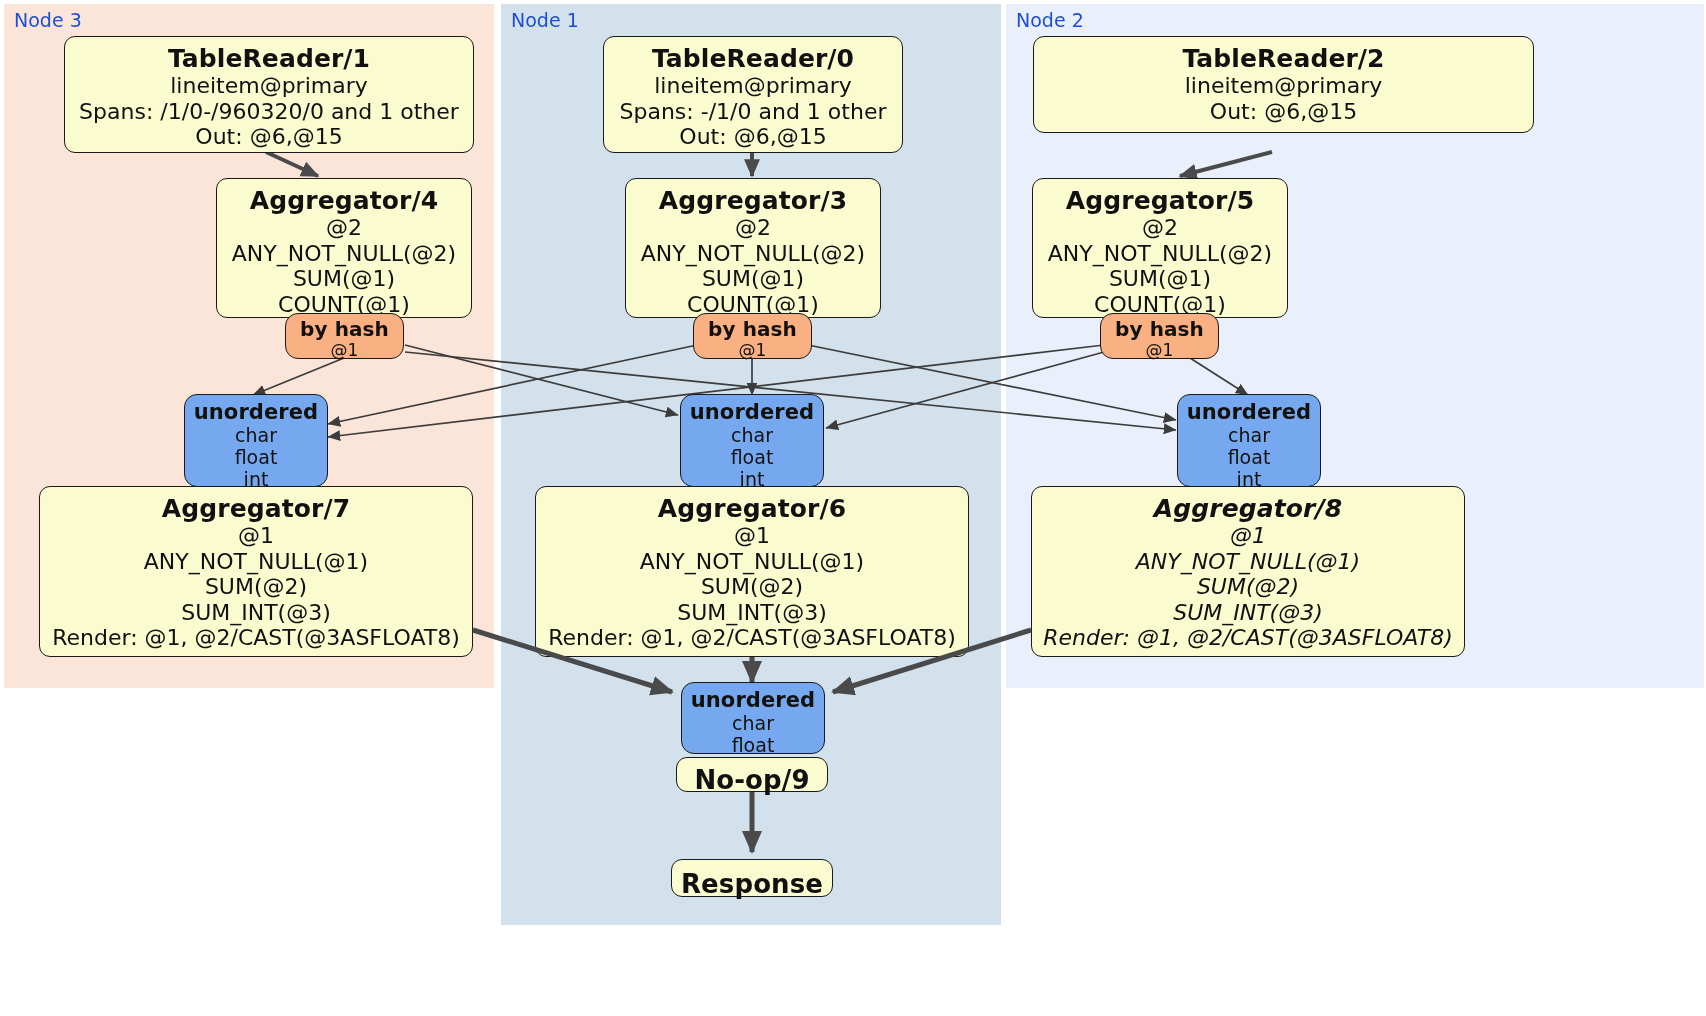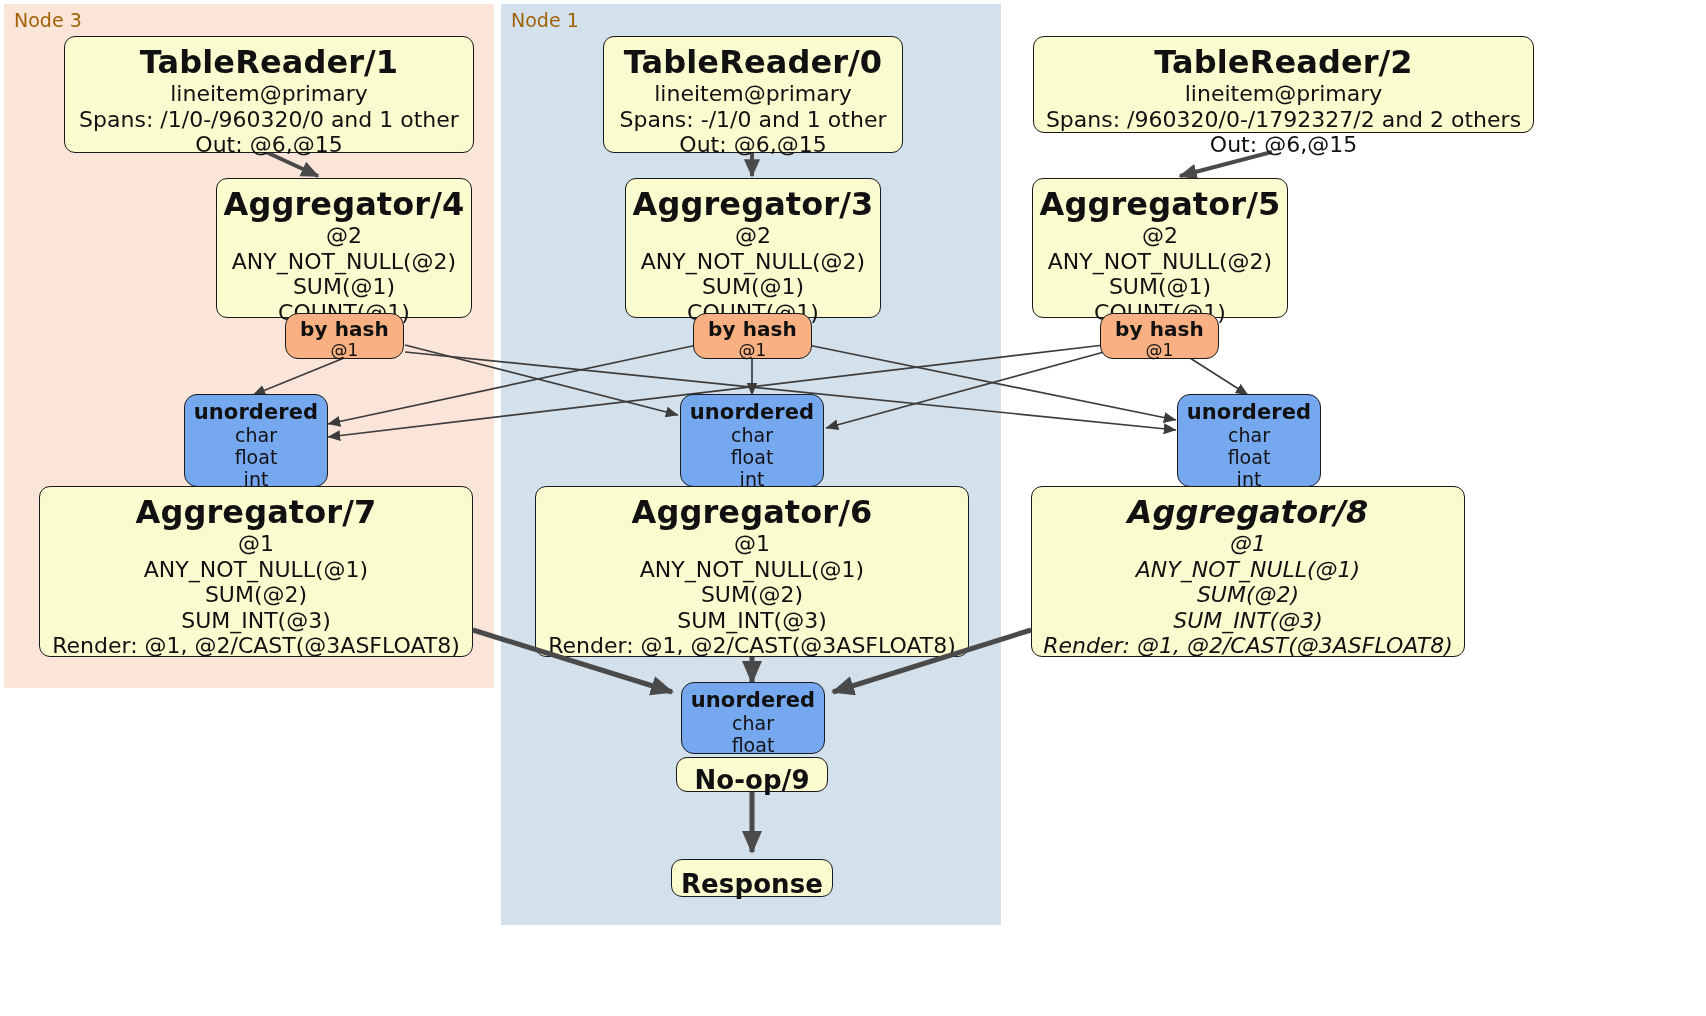--- a/index.html
+++ b/index.html
@@ -8,35 +8,35 @@
     width:1706px;height:1016px;background:#ffffff;
     font-family:"DejaVu Sans","Liberation Sans",sans-serif;
     overflow:hidden;position:relative;
   }
   #stage{position:absolute;left:0;top:0;width:1706px;height:1016px;}
 
   
   .panel{position:absolute;box-sizing:border-box;}
   .panel-label{
     position:absolute;left:10px;top:5px;
-    font-size:19px;color:#a16207;white-space:nowrap;
+    font-size:19px;color:#1d4ed8;white-space:nowrap;
   }
 
   
   .gbox{
     position:absolute;box-sizing:border-box;
     border:1.6px solid #1a1a1a;border-radius:11px;
     background:#fbfbd0;
     display:flex;flex-direction:column;
     align-items:center;justify-content:flex-start;
     padding-top:7px;
     text-align:center;color:#111;
     line-height:1.16;
   }
-  .gbox .ttl{font-weight:bold;font-size:32px;letter-spacing:.1px;}
+  .gbox .ttl{font-weight:bold;font-size:25px;letter-spacing:.1px;}
   .gbox .ln{font-size:22px;}
 
   .router{
     background:#f9b083;border:1.6px solid #1a1a1a;border-radius:13px;
     padding-top:4px;
   }
   .router .ttl{font-size:20px;}
   .router .ln{font-size:17px;}
 
   .recv{
@@ -62,20 +62,23 @@
 <div id="stage">
 
   <div class="panel" style="left:4px;top:4px;width:490px;height:684px;background:#fbe4d8;">
     <span class="panel-label">Node 3</span>
   </div>
 
   <div class="panel" style="left:501px;top:4px;width:500px;height:921px;background:#d3e1ec;">
     <span class="panel-label">Node 1</span>
   </div>
 
+  <div class="panel" style="left:1006px;top:4px;width:698px;height:684px;background:#eaf0fb;">
+    <span class="panel-label">Node 2</span>
+  </div>
 
   <svg class="edges" viewBox="0 0 1706 1016">
     <defs>
       <marker id="ah-thin" markerWidth="9" markerHeight="9" refX="7.2" refY="3.2" orient="auto" markerUnits="strokeWidth">
         <path d="M0,0 L7.5,3.2 L0,6.4 z" fill="#3c3c3c"></path>
       </marker>
       <marker id="ah-thick" markerWidth="5.4" markerHeight="5.4" refX="4.2" refY="2.0" orient="auto" markerUnits="strokeWidth">
         <path d="M0,0 L4.6,2.0 L0,4.0 z" fill="#4a4a4a"></path>
       </marker>
     </defs>
@@ -107,21 +110,20 @@
   <div class="gbox" style="left:603px;top:36px;width:300px;height:117px;">
     <div class="ttl">TableReader/0</div>
     <div class="ln">lineitem@primary</div>
     <div class="ln">Spans: -/1/0 and 1 other</div>
     <div class="ln">Out: @6,@15</div>
   </div>
 
   <div class="gbox" style="left:1033px;top:36px;width:501px;height:97px;">
     <div class="ttl">TableReader/2</div>
     <div class="ln">lineitem@primary</div>
-    <div class="ln">Spans: /960320/0-/1792327/2 and 2 others</div>
     <div class="ln">Out: @6,@15</div>
   </div>
 
   <div class="gbox" style="left:216px;top:178px;width:256px;height:140px;">
     <div class="ttl">Aggregator/4</div>
     <div class="ln">@2</div>
     <div class="ln">ANY_NOT_NULL(@2)</div>
     <div class="ln">SUM(@1)</div>
     <div class="ln">COUNT(@1)</div>
   </div>

